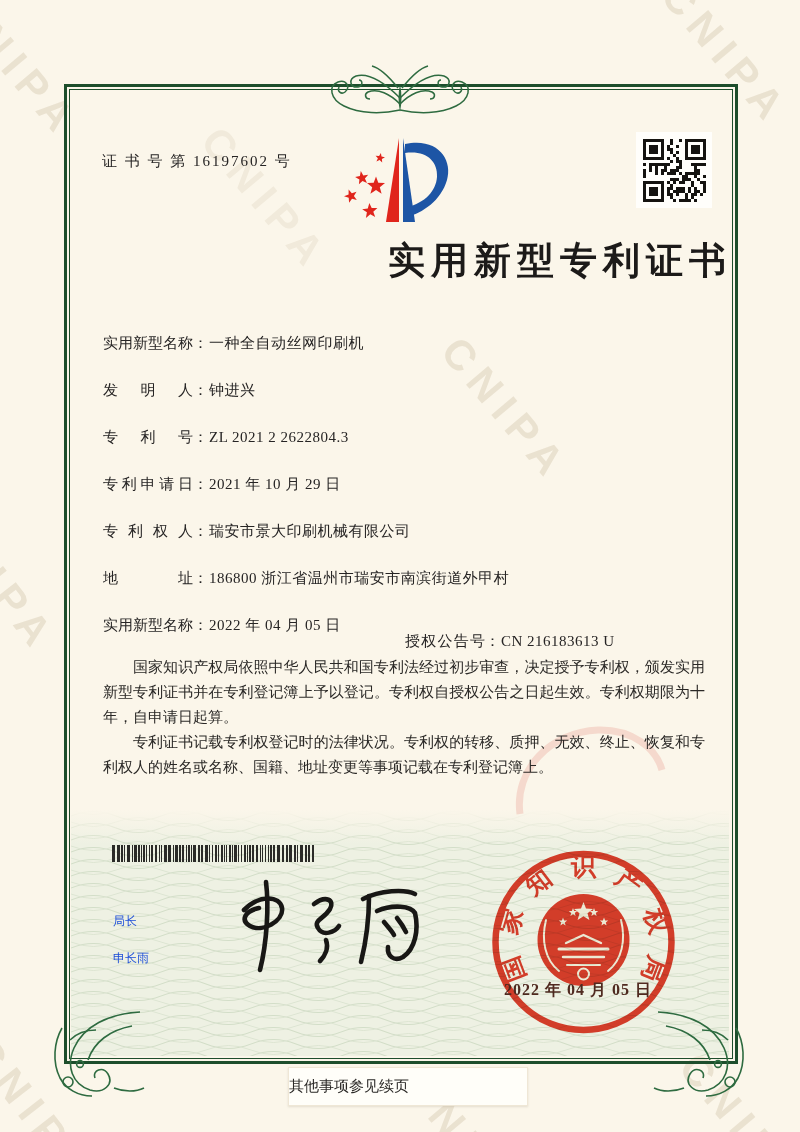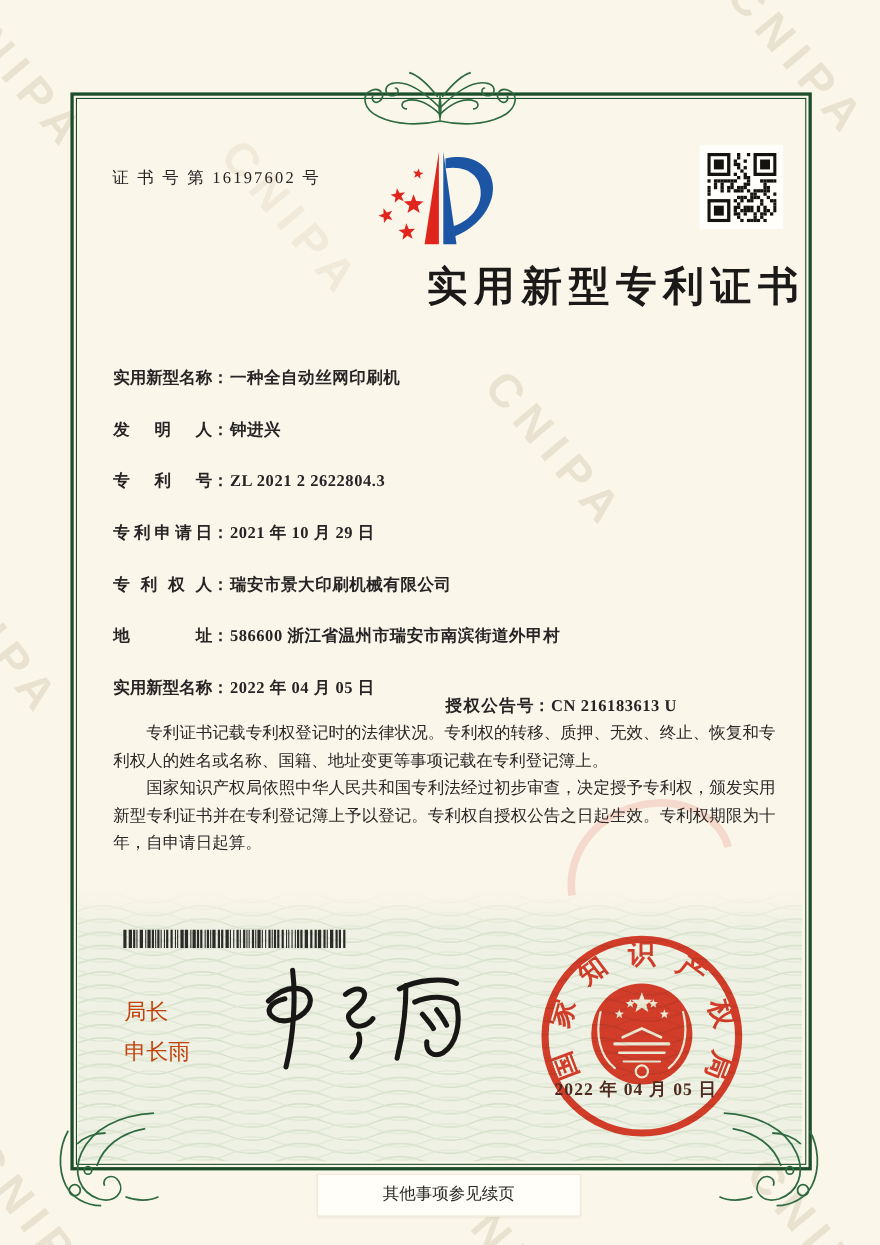--- a/index.html
+++ b/index.html
@@ -22,38 +22,38 @@
   .guilloche{position:absolute; left:71px; top:810px; width:658px; height:246px; z-index:1;}
   
   .orn{position:absolute; z-index:3;}
   
   .cert-no{position:absolute; left:102px; top:136px; z-index:4; font-size:15px; letter-spacing:2px;margin-top:16px;}
   .logo{position:absolute; left:334px; top:124px; z-index:4;}
   .qr-box{position:absolute; left:636px; top:132px; width:76px; height:76px; background:#fffefb; z-index:4;
     display:flex; align-items:center; justify-content:center;}
   .doc-title{position:absolute; left:64px; width:668px; top:236px; z-index:4; text-align:right;
     font-size:37px; font-weight:bold; letter-spacing:6px; color:#1c1a19;}
-  .field-row{position:absolute; left:103px; z-index:4; font-size:15px; white-space:nowrap;font-weight:bold;}
+  .field-row{position:absolute; left:103px; z-index:4; font-size:15px; white-space:nowrap;}
   .f-label{display:inline-block; width:90px; text-align:justify; text-align-last:justify; vertical-align:top;}
   .f-colon{display:inline-block; width:16px;}
   .f-value{letter-spacing:.5px;}
   .grant-no{position:absolute; left:302px; top:16px;}
   .paras{position:absolute; left:103px; top:655px; width:602px; z-index:4;
     font-size:15px; line-height:25px; text-align:justify; color:#2a2826;}
   .paras p{margin:0; text-indent:2em;}
   .barcode{position:absolute; left:112px; top:845px; z-index:4;}
-  .sig-block{position:absolute; left:113px; top:903px; z-index:4; font-size:20px; line-height:37px;
-    font-family:Liberation Mono, monospace; color:#c2410c;}
+  .sig-block{position:absolute; left:113px; top:903px; z-index:4; font-size:12px; line-height:37px;
+    font-family:Liberation Serif, serif; color:#1d4ed8;}
   .sig-script{position:absolute; left:218px; top:876px; z-index:4;}
   .seal{position:absolute; left:486px; top:848px; z-index:5; mix-blend-mode:multiply; opacity:.95;}
   .ghost-arc{position:absolute; left:506px; top:718px; z-index:1; opacity:.14;}
   .page-num{position:absolute; left:64px; width:668px; top:1030px; z-index:4; text-align:center; font-size:14px;}
   .note-box{position:absolute; left:288px; top:1067px; width:238px; height:37px; z-index:4;
     background:#fffef9; border:1px solid #efe7d6; box-shadow:0 1px 2px rgba(120,110,90,.18);
-    text-align:center; line-height:37px; font-size:15px; color:#2a2826;}
+    line-height:37px; font-size:15px; color:#2a2826;}
 </style>
 </head>
 <body>
 
 <div class="page">
 
   <div class="wm" style="left:-22px;top:-16px;transform:rotate(50deg);">CNIPA</div>
   <div class="wm" style="left:688px;top:-28px;transform:rotate(50deg);">CNIPA</div>
   <div class="wm" style="left:228px;top:118px;transform:rotate(50deg);opacity:.32;">CNIPA</div>
   <div class="wm" style="left:468px;top:328px;transform:rotate(50deg);">CNIPA</div>
@@ -282,30 +282,30 @@
   <div class="field-row" style="top:428px">
     <span class="f-label">专利号</span><span class="f-colon">：</span><span class="f-value">ZL 2021 2 2622804.3</span>
   </div>
   <div class="field-row" style="top:475px">
     <span class="f-label">专利申请日</span><span class="f-colon">：</span><span class="f-value">2021 年 10 月 29 日</span>
   </div>
   <div class="field-row" style="top:522px">
     <span class="f-label">专利权人</span><span class="f-colon">：</span><span class="f-value">瑞安市景大印刷机械有限公司</span>
   </div>
   <div class="field-row" style="top:569px">
-    <span class="f-label">地址</span><span class="f-colon">：</span><span class="f-value">586600 浙江省温州市瑞安市南滨街道外甲村</span>
+    <span class="f-label">地址</span><span class="f-colon">：</span><span class="f-value">186800 浙江省温州市瑞安市南滨街道外甲村</span>
   </div>
   <div class="field-row" style="top:616px">
     <span class="f-label">实用新型名称</span><span class="f-colon">：</span><span class="f-value">2022 年 04 月 05 日</span>
     <span class="grant-no"><span class="f-label" style="width:80px">授权公告号</span><span class="f-colon">：</span><span class="f-value">CN 216183613 U</span></span>
   </div>
 
   <div class="paras">
+    <p>国家知识产权局依照中华人民共和国专利法经过初步审查，决定授予专利权，颁发实用新型专利证书并在专利登记簿上予以登记。专利权自授权公告之日起生效。专利权期限为十年，自申请日起算。</p>
     <p>专利证书记载专利权登记时的法律状况。专利权的转移、质押、无效、终止、恢复和专利权人的姓名或名称、国籍、地址变更等事项记载在专利登记簿上。</p>
-    <p>国家知识产权局依照中华人民共和国专利法经过初步审查，决定授予专利权，颁发实用新型专利证书并在专利登记簿上予以登记。专利权自授权公告之日起生效。专利权期限为十年，自申请日起算。</p>
   </div>
 
   <svg class="barcode" id="barcode-svg" width="206" height="17">
       <rect x="0" y="0" width="3" height="17" fill="#2b2b28"></rect>
       <rect x="5" y="0" width="3" height="17" fill="#2b2b28"></rect>
       <rect x="9" y="0" width="2" height="17" fill="#2b2b28"></rect>
       <rect x="12" y="0" width="1" height="17" fill="#2b2b28"></rect>
       <rect x="15" y="0" width="3" height="17" fill="#2b2b28"></rect>
       <rect x="20" y="0" width="1" height="17" fill="#2b2b28"></rect>
       <rect x="22" y="0" width="3" height="17" fill="#2b2b28"></rect>

